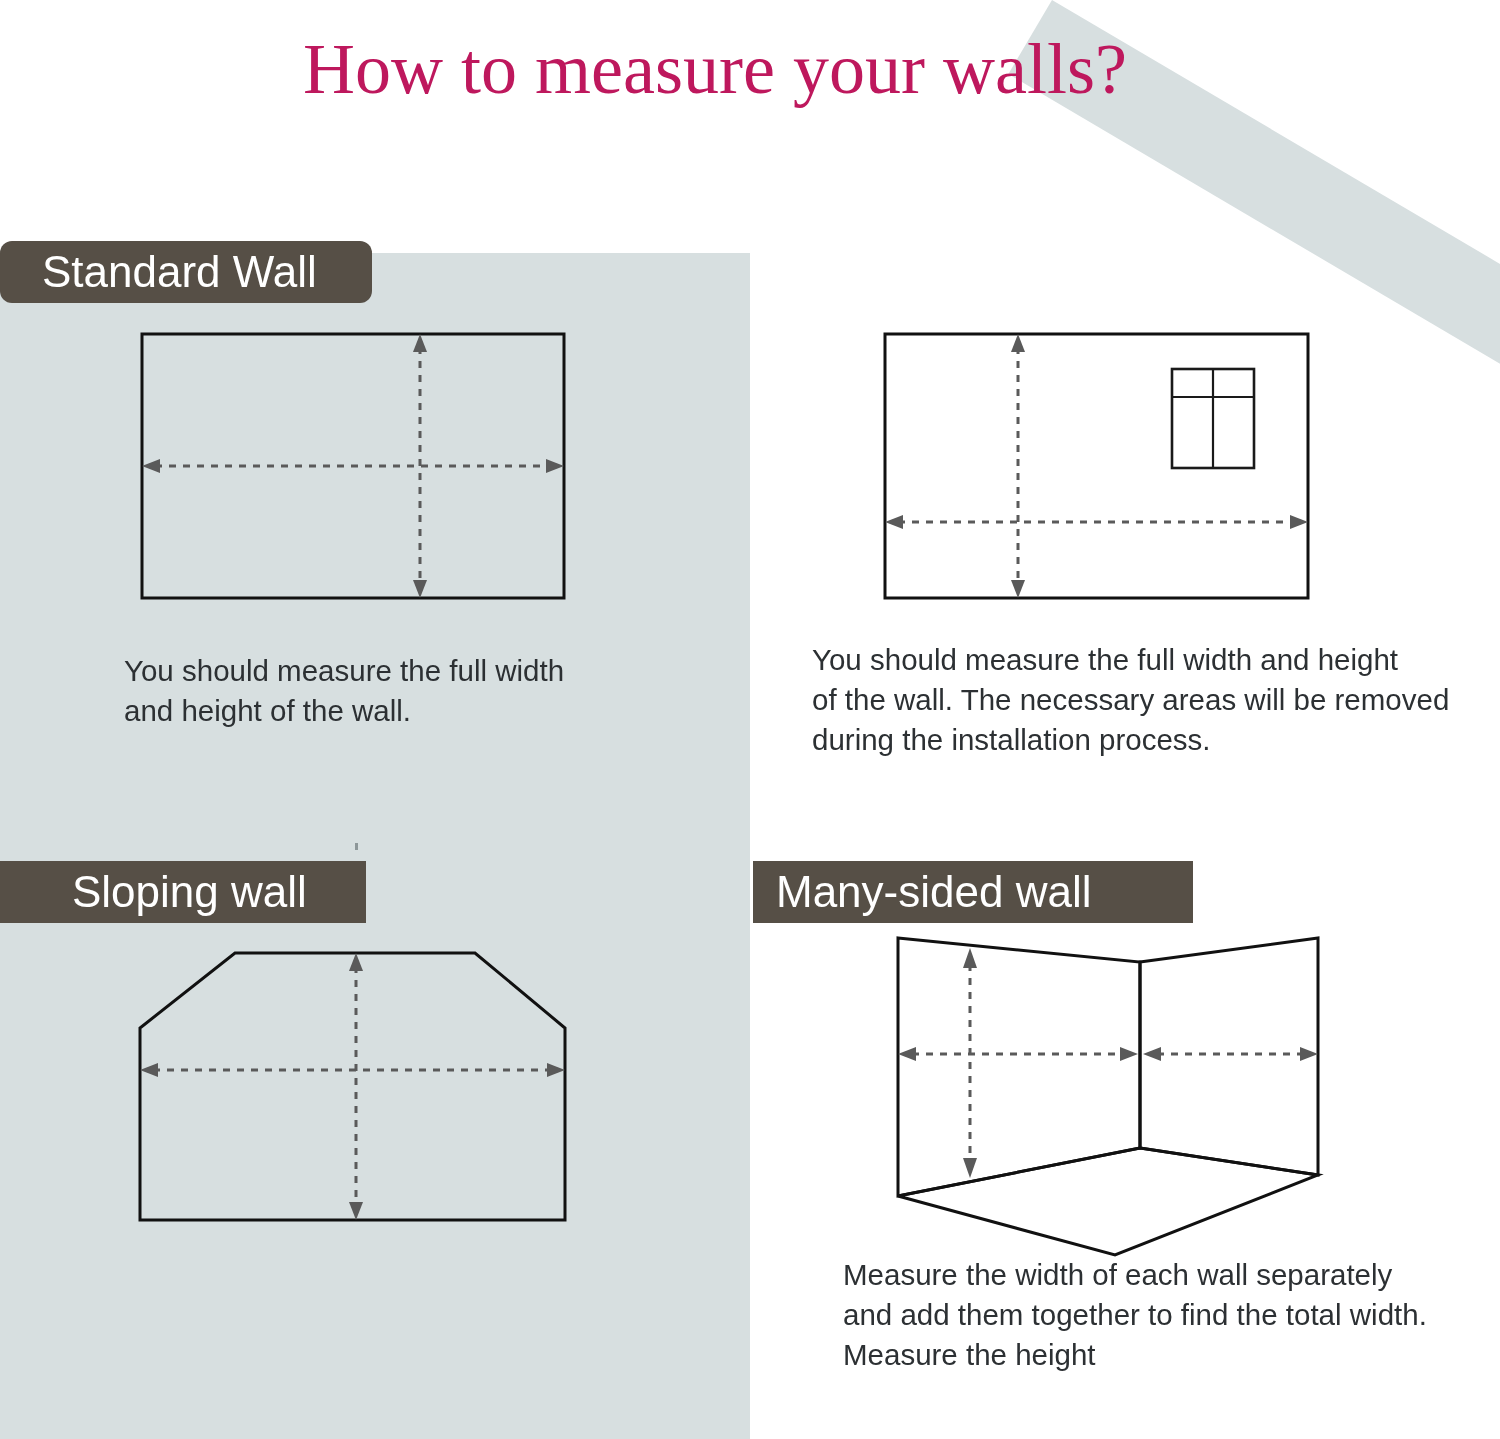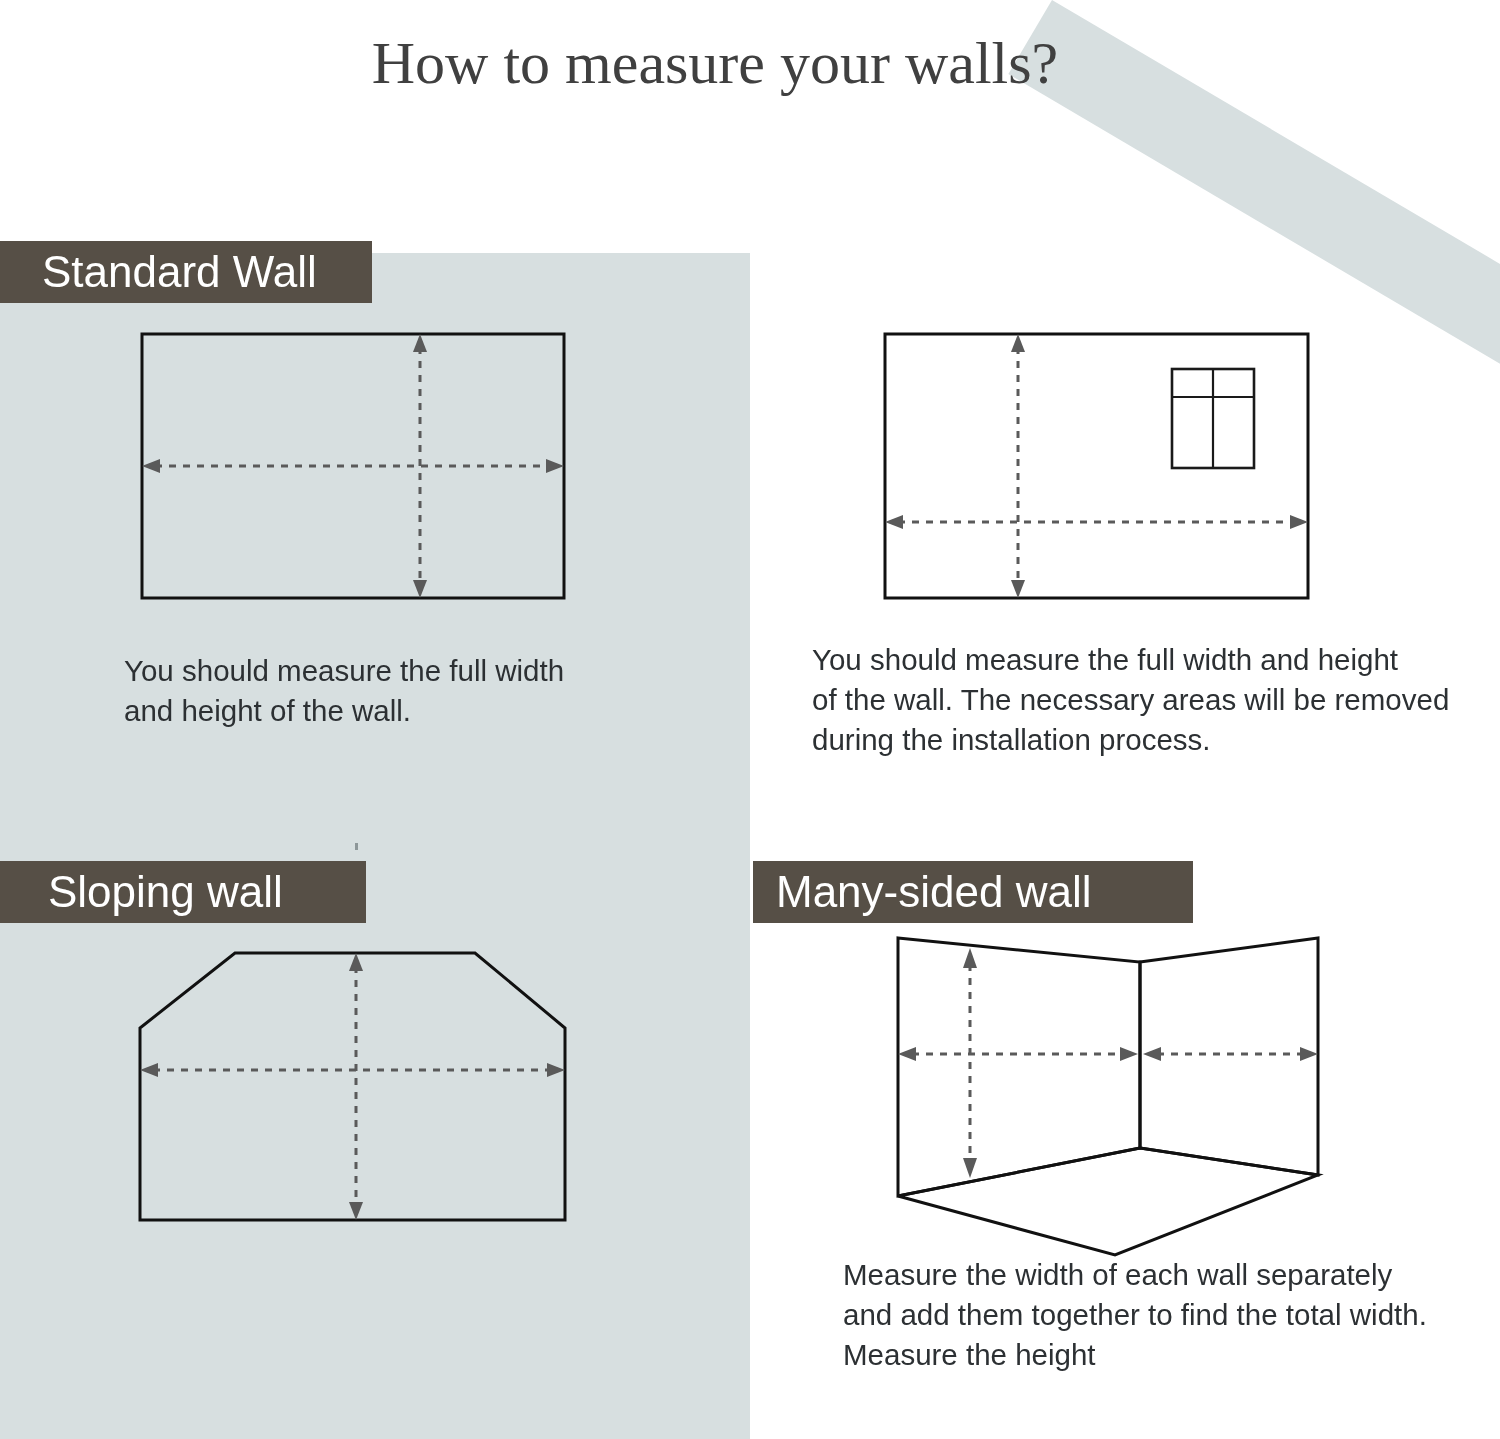--- a/index.html
+++ b/index.html
@@ -49,43 +49,43 @@
   }
 
   
   #page-title {
     position: absolute;
     left: 0px;
     top: 32px;
     width: 1430px;
     text-align: center;
     font-family: "Liberation Serif", serif;
-    font-size: 60px;
+    font-size: 72px;
     line-height: 1.05;
-    color: #404040;
+    color: #be185d;
     letter-spacing: 0px;
     white-space: nowrap;
   }
 
   
   .banner {
     position: absolute;
     background: #564f46;
     color: #ffffff;
     font-family: "Liberation Sans", sans-serif;
     font-size: 44px;
     line-height: 62px;
     height: 62px;
     white-space: nowrap;
     box-sizing: border-box;
     overflow: hidden;
   }
-  #banner-standard-wall   { left: 0px;   top: 241px; width: 372px; padding-left: 42px; }
+  #banner-standard-wall   { left: 0px;   top: 241px; width: 372px; padding-left: 42px; border-radius: 12px; }
   #banner-obstacles       { left: 753px; top: 241px; width: 450px; padding-left: 28px; }
-  #banner-sloping-wall    { left: 0px;   top: 861px; width: 366px; padding-left: 48px; }
+  #banner-sloping-wall    { left: 0px;   top: 861px; width: 366px; padding-left: 72px; }
   #banner-many-sided-wall { left: 753px; top: 861px; width: 440px; padding-left: 23px; }
 
   
   .caption {
     position: absolute;
     font-family: "Liberation Sans", sans-serif;
     font-size: 29.5px;
     line-height: 40px;
     color: #2c3033;
     white-space: pre-line;

